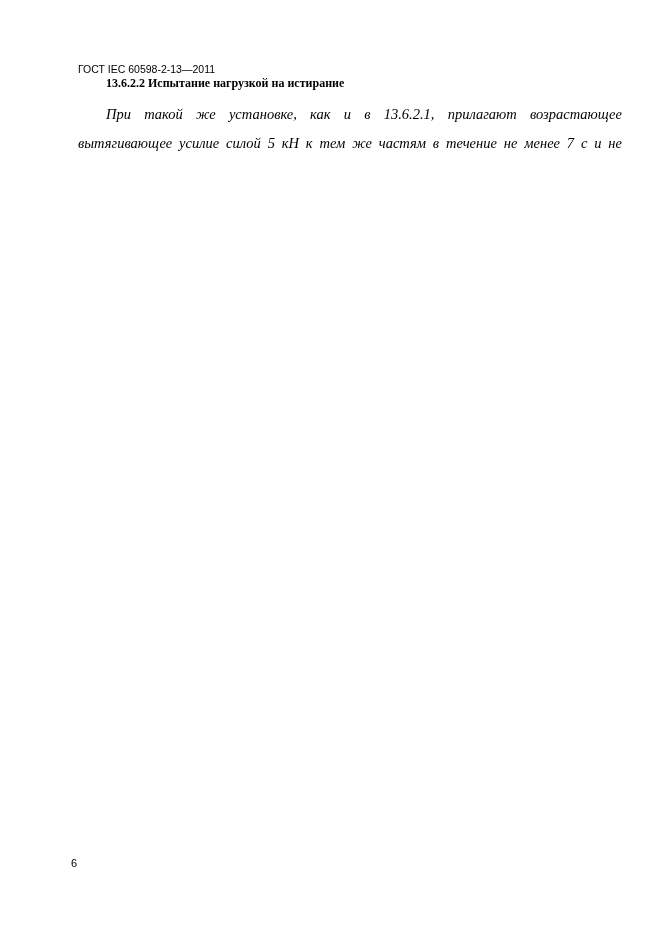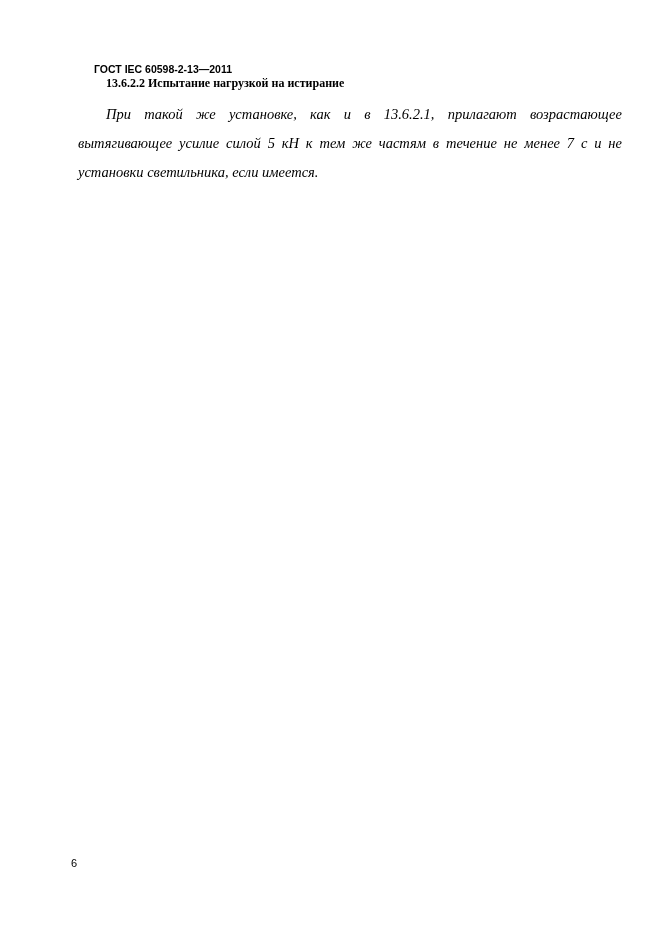--- a/index.html
+++ b/index.html
@@ -12,24 +12,23 @@
       height: 936px;
       position: relative;
       overflow: hidden;
       color: #000000;
     }
     .running-header {
       position: absolute;
       left: 78px;
       top: 63px;
       font-family: "Liberation Sans", sans-serif;
-      font-weight: bold;
+      font-weight: normal;
       font-size: 10.5px;
       letter-spacing: 0px;
-      margin-left: 16px;
     }
     .section-heading {
       position: absolute;
       left: 106px;
       top: 76px;
       font-family: "Liberation Serif", serif;
       font-weight: bold;
       font-size: 12px;
     }
     .body-text {
@@ -66,19 +65,18 @@
 </head>
 <body>
 
 <div class="running-header">ГОСТ IEC 60598-2-13—2011</div>
 
 <div class="section-heading">13.6.2.2  Испытание нагрузкой на истирание</div>
 
 <div class="body-text" id="para1">
   <span class="line indent">При такой же установке, как и в 13.6.2.1, прилагают возрастающее</span>
   <span class="line">вытягивающее усилие силой 5 кН к тем  же частям в течение не менее 7 с и не</span>
-  <span class="line last">установки светильника, если имеется.</span>
 </div>
 
 <div class="body-text" id="para2">
 </div>
 
 <div class="page-number">6</div>
 
 </body></html>

